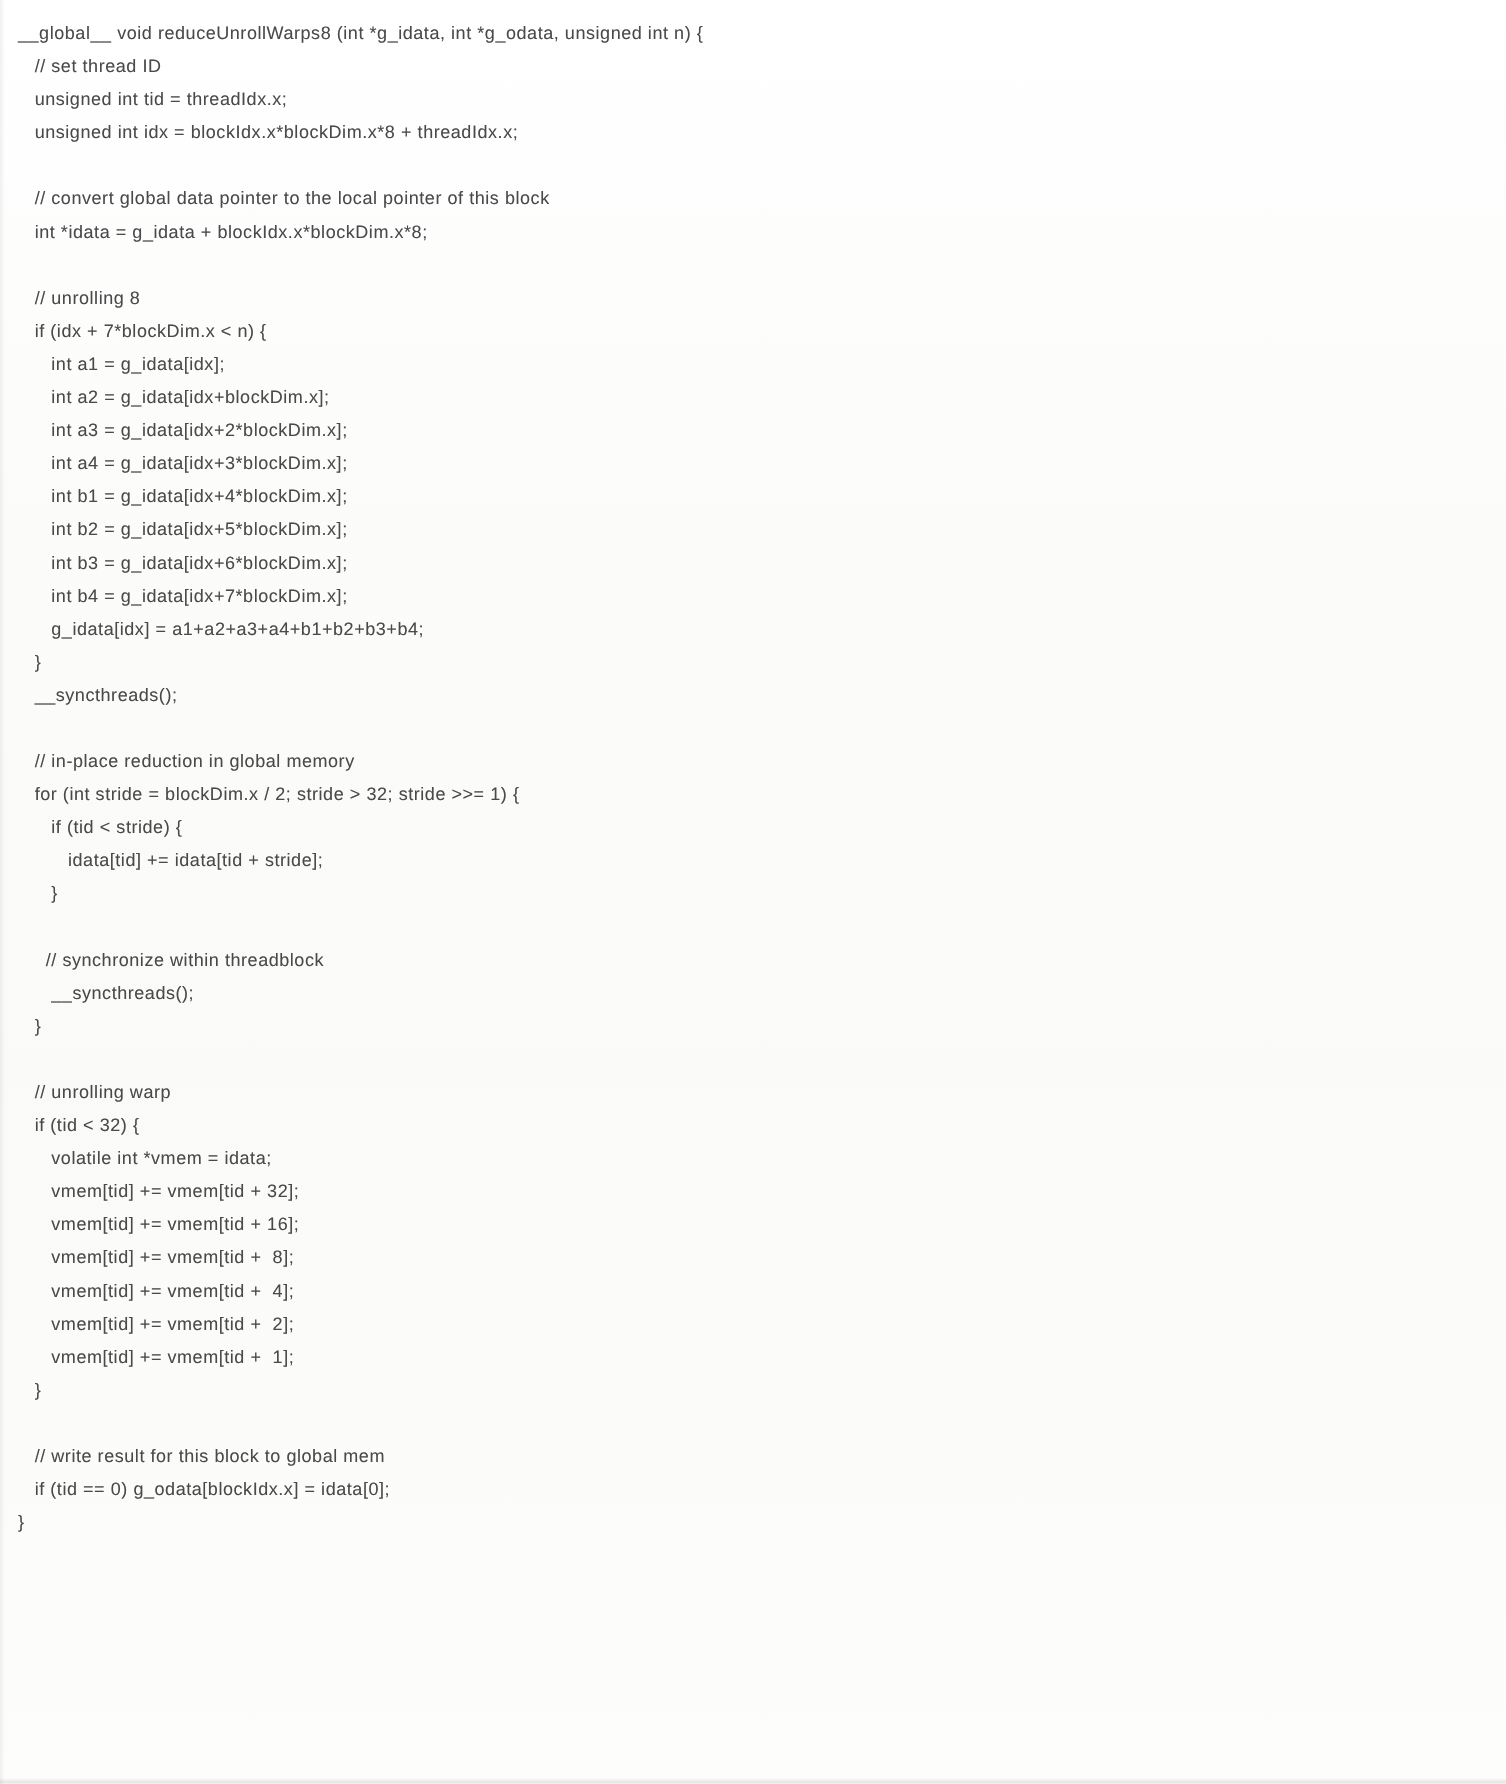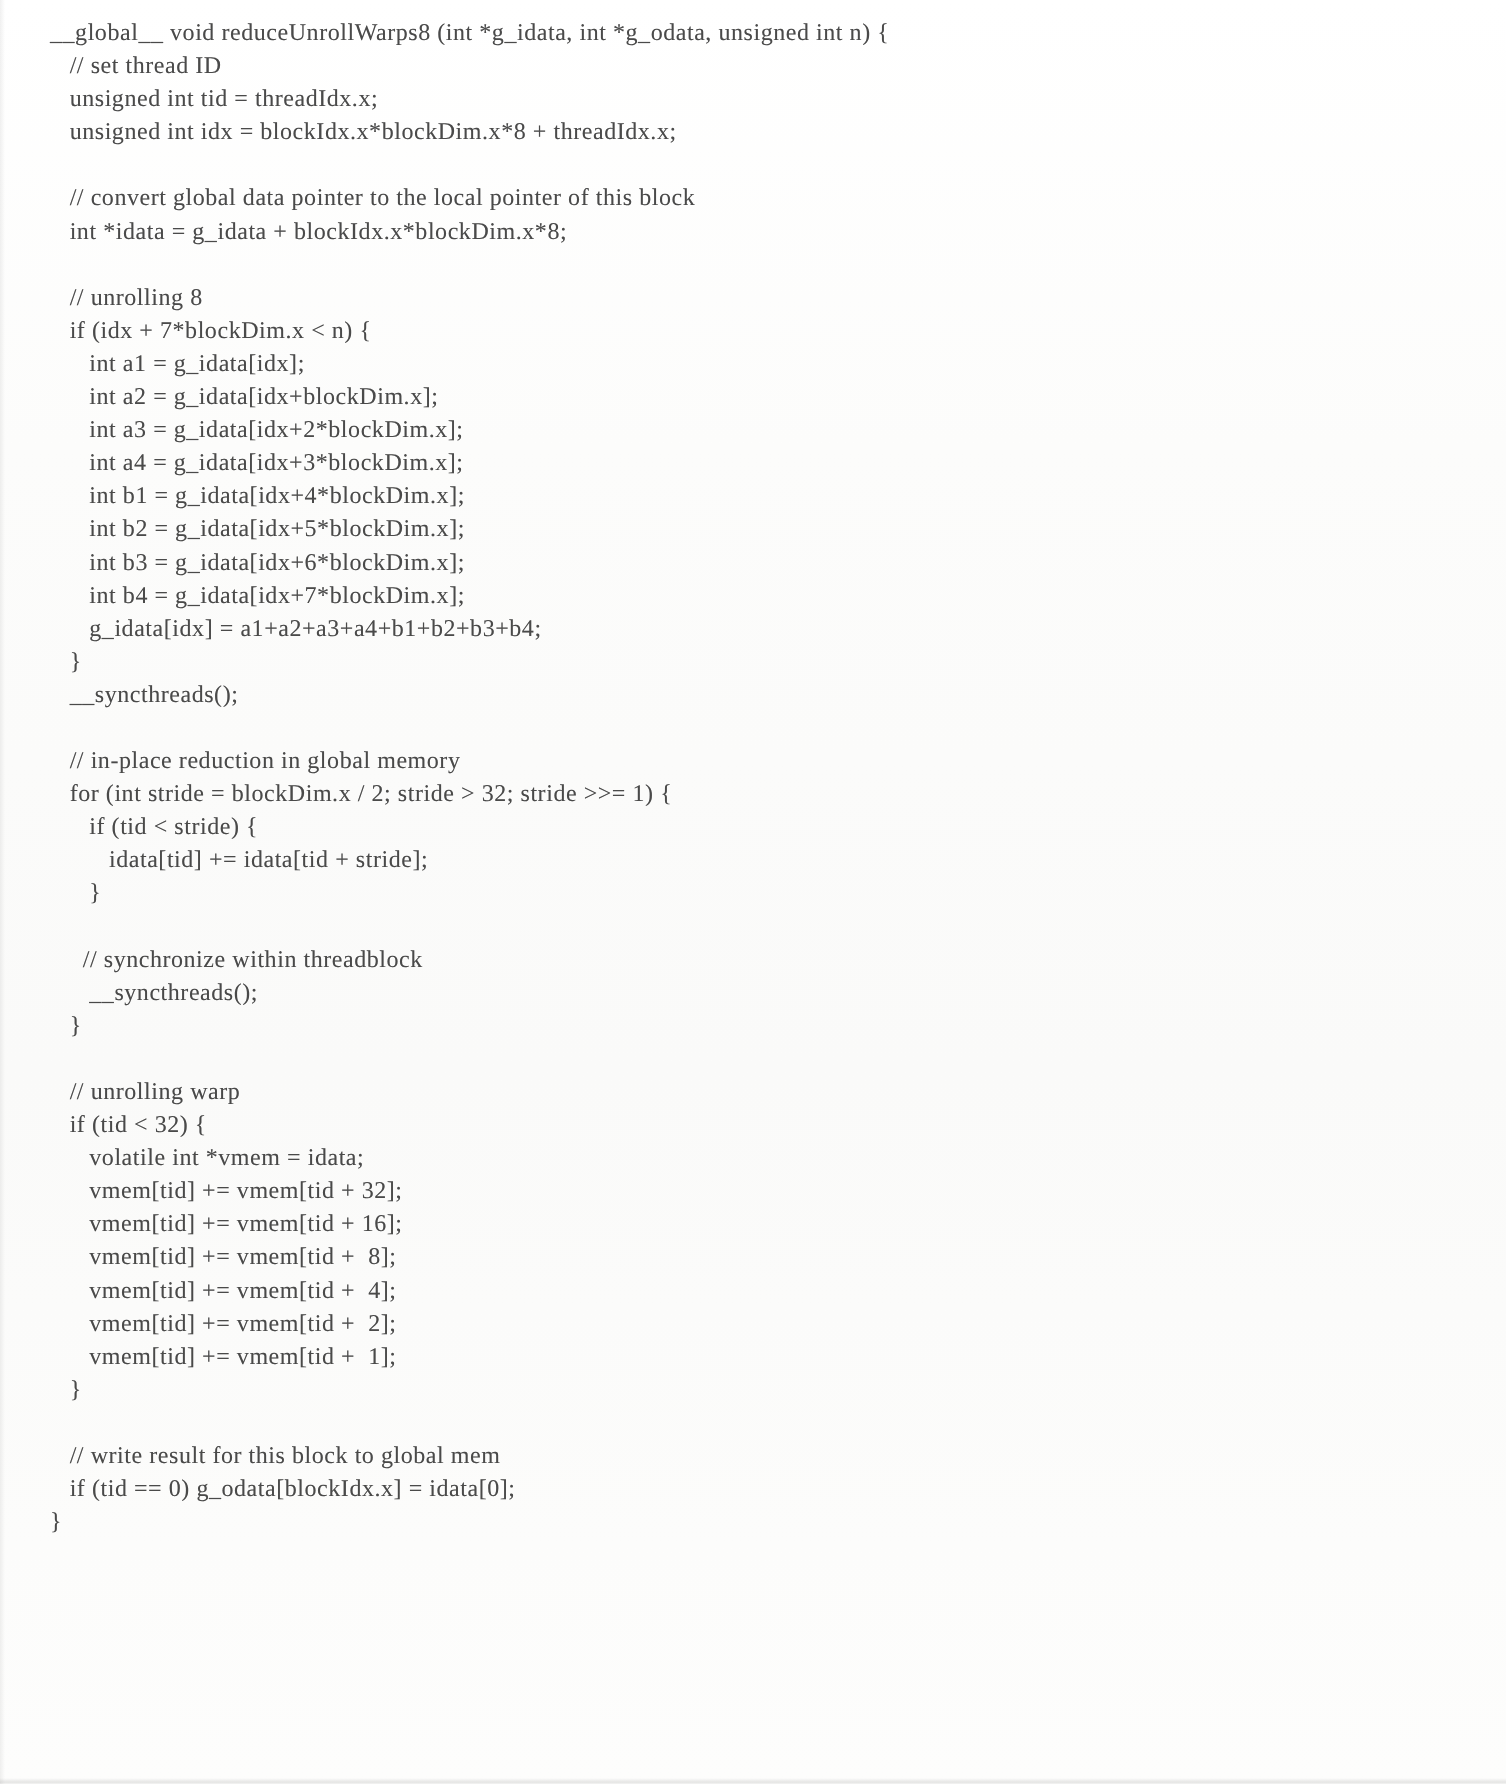--- a/index.html
+++ b/index.html
@@ -42,32 +42,31 @@
   }
 
   .code-listing {
     position: absolute;
     left: 18px;
     top: 4px;
     width: 1480px;
   }
 
   .code-line {
-    font-family: Liberation Serif, serif;
-    font-size: 24px;
+    font-family: Liberation Sans, sans-serif;
+    font-size: 18px;
     line-height: 33.1px;
     letter-spacing: 0.55px;
     color: #3b3b3b;
     white-space: pre;
     height: 33.1px;
     text-rendering: geometricPrecision;
     -webkit-font-smoothing: antialiased;
     opacity: 0.92;
     text-shadow: 0 0 0.6px rgba(90,90,90,0.35);
-    margin-left: 32px;
   }
   .code-line.blank {
     color: transparent;
   }
 </style>
 </head>
 <body>
 
 <div class="page">
   <pre class="code-listing" id="code-listing"><div class="code-line">__global__ void reduceUnrollWarps8 (int *g_idata, int *g_odata, unsigned int n) {</div><div class="code-line">   // set thread ID</div><div class="code-line">   unsigned int tid = threadIdx.x;</div><div class="code-line">   unsigned int idx = blockIdx.x*blockDim.x*8 + threadIdx.x;</div><div class="code-line blank"> </div><div class="code-line">   // convert global data pointer to the local pointer of this block</div><div class="code-line">   int *idata = g_idata + blockIdx.x*blockDim.x*8;</div><div class="code-line blank"> </div><div class="code-line">   // unrolling 8</div><div class="code-line">   if (idx + 7*blockDim.x &lt; n) {</div><div class="code-line">      int a1 = g_idata[idx];</div><div class="code-line">      int a2 = g_idata[idx+blockDim.x];</div><div class="code-line">      int a3 = g_idata[idx+2*blockDim.x];</div><div class="code-line">      int a4 = g_idata[idx+3*blockDim.x];</div><div class="code-line">      int b1 = g_idata[idx+4*blockDim.x];</div><div class="code-line">      int b2 = g_idata[idx+5*blockDim.x];</div><div class="code-line">      int b3 = g_idata[idx+6*blockDim.x];</div><div class="code-line">      int b4 = g_idata[idx+7*blockDim.x];</div><div class="code-line">      g_idata[idx] = a1+a2+a3+a4+b1+b2+b3+b4;</div><div class="code-line">   }</div><div class="code-line">   __syncthreads();</div><div class="code-line blank"> </div><div class="code-line">   // in-place reduction in global memory</div><div class="code-line">   for (int stride = blockDim.x / 2; stride &gt; 32; stride &gt;&gt;= 1) {</div><div class="code-line">      if (tid &lt; stride) {</div><div class="code-line">         idata[tid] += idata[tid + stride];</div><div class="code-line">      }</div><div class="code-line blank"> </div><div class="code-line">     // synchronize within threadblock</div><div class="code-line">      __syncthreads();</div><div class="code-line">   }</div><div class="code-line blank"> </div><div class="code-line">   // unrolling warp</div><div class="code-line">   if (tid &lt; 32) {</div><div class="code-line">      volatile int *vmem = idata;</div><div class="code-line">      vmem[tid] += vmem[tid + 32];</div><div class="code-line">      vmem[tid] += vmem[tid + 16];</div><div class="code-line">      vmem[tid] += vmem[tid +  8];</div><div class="code-line">      vmem[tid] += vmem[tid +  4];</div><div class="code-line">      vmem[tid] += vmem[tid +  2];</div><div class="code-line">      vmem[tid] += vmem[tid +  1];</div><div class="code-line">   }</div><div class="code-line blank"> </div><div class="code-line">   // write result for this block to global mem</div><div class="code-line">   if (tid == 0) g_odata[blockIdx.x] = idata[0];</div><div class="code-line">}</div></pre>

